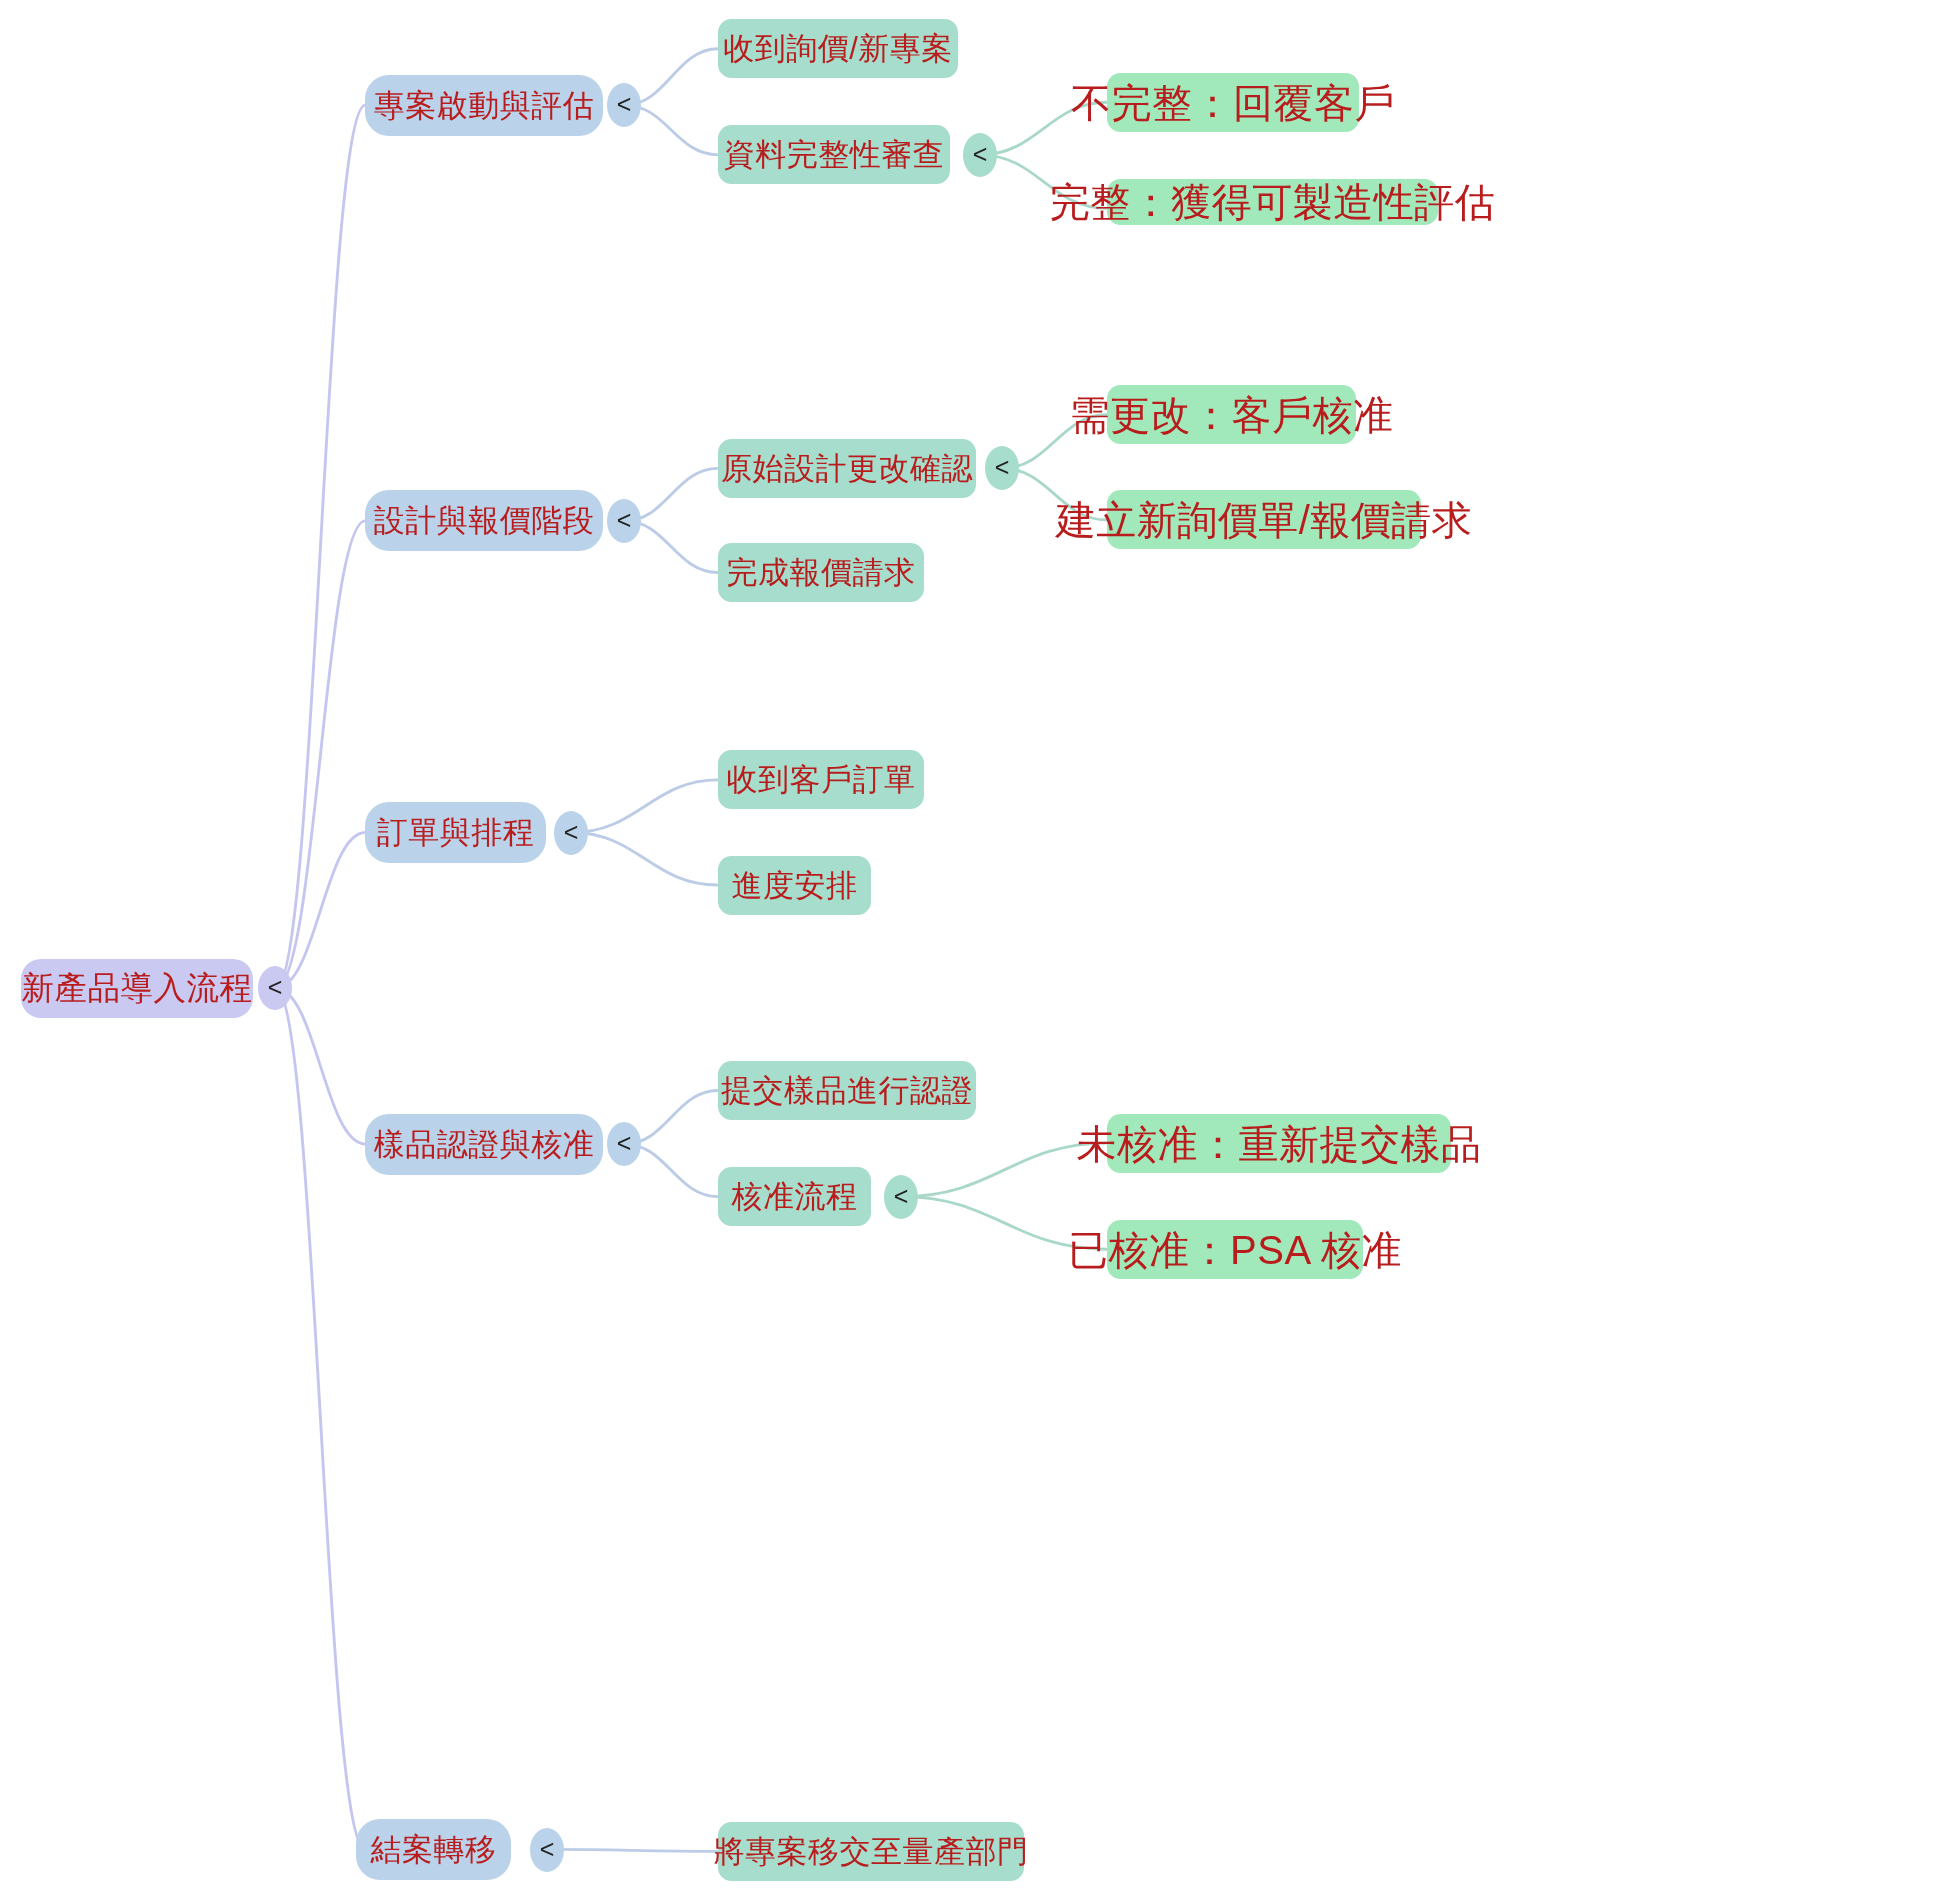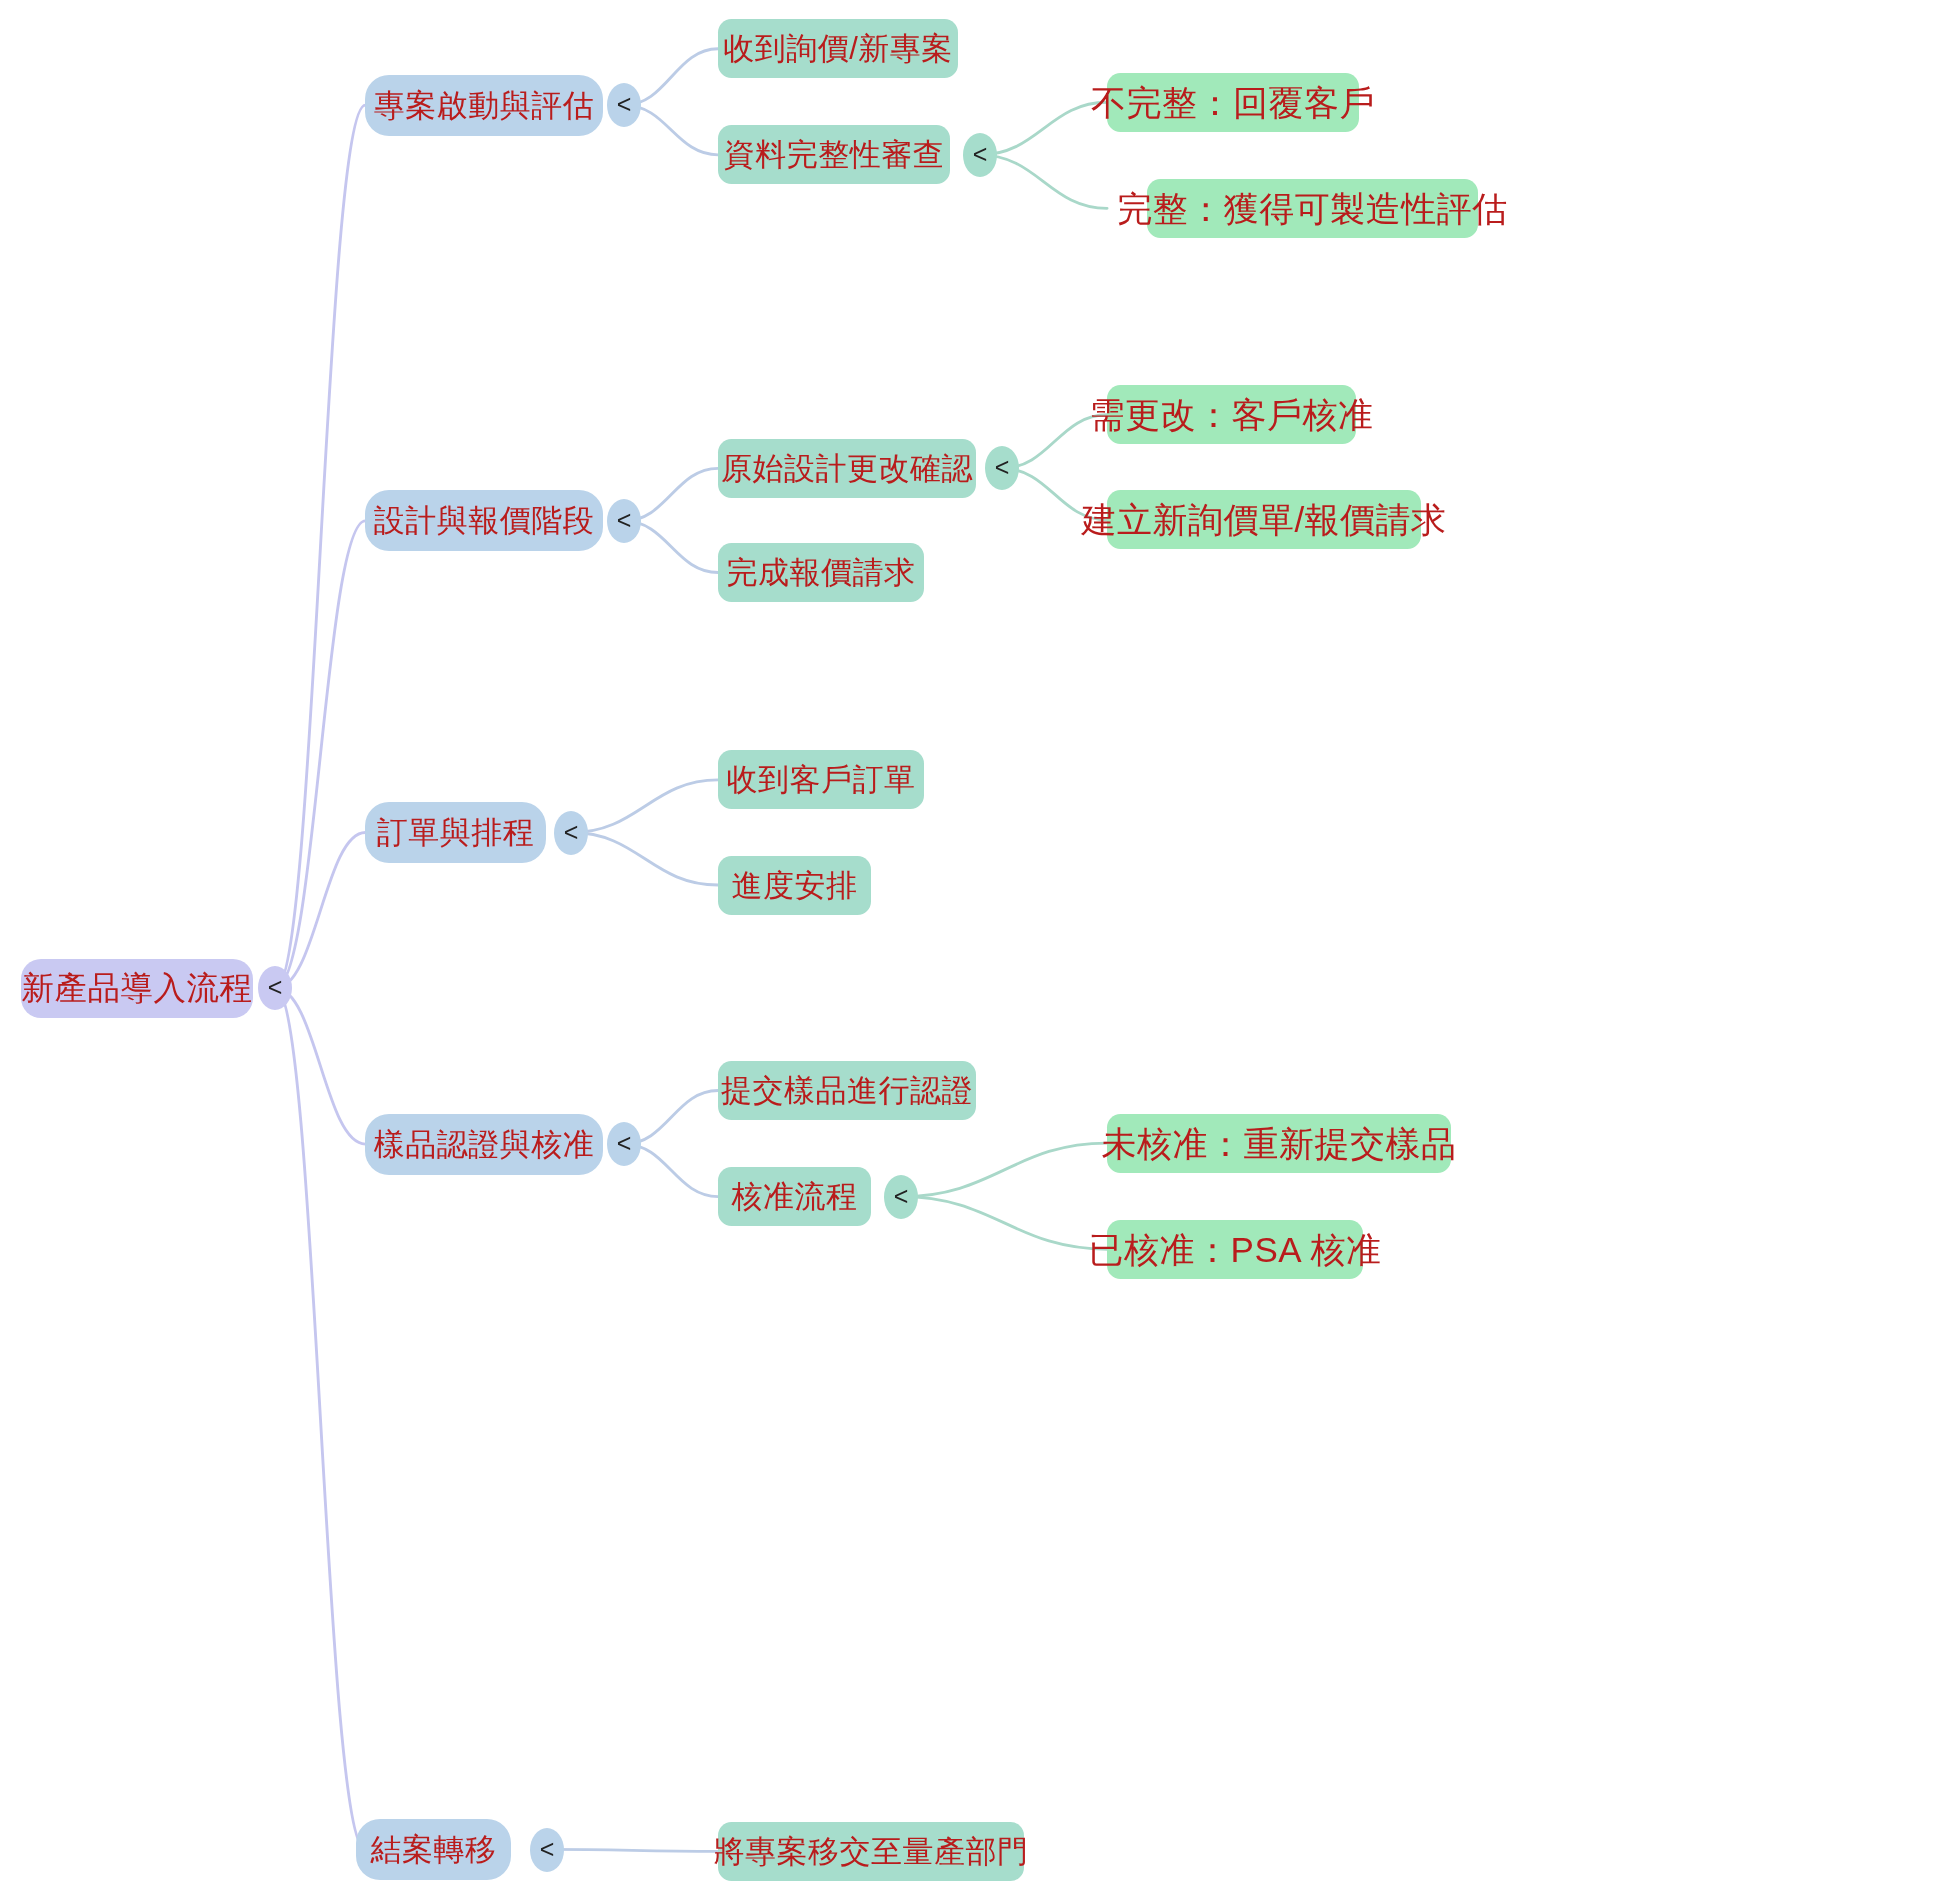--- a/index.html
+++ b/index.html
@@ -50,21 +50,21 @@
     background: #bad3ea;
     font-size: 31px;
     border-radius: 24px;
   }
   .node.level-2 {
     background: #a6ddcc;
     font-size: 31px;
   }
   .node.level-3 {
     background: #a1e9ba;
-    font-size: 35px;
+    font-size: 40px;
   }
   .toggle {
     position: absolute;
     display: flex;
     align-items: center;
     justify-content: center;
     width: 34px;
     height: 44px;
     border-radius: 50%;
     font-size: 27px;
@@ -126,21 +126,21 @@
       </div>
       <div class="node level-2" style="left: 718px; top: 125px; width: 232px; height: 59px;">
         <span class="node-label">資料完整性審查</span>
       </div>
       <div class="toggle tone-green" style="left: 963px; top: 133px;">
         <span class="toggle-glyph">&lt;</span>
       </div>
       <div class="node level-3" style="left: 1107px; top: 73px; width: 252px; height: 59px;">
         <span class="node-label">不完整：回覆客戶</span>
       </div>
-      <div class="node level-3" style="left: 1107px; top: 179px; width: 331px; height: 59px; margin-left: 40px;">
+      <div class="node level-3" style="left: 1107px; top: 179px; width: 331px; height: 46px;">
         <span class="node-label">完整：獲得可製造性評估</span>
       </div>
       <div class="node level-1" style="left: 365px; top: 490px; width: 238px; height: 61px;">
         <span class="node-label">設計與報價階段</span>
       </div>
       <div class="toggle tone-blue" style="left: 607px; top: 499px;">
         <span class="toggle-glyph">&lt;</span>
       </div>
       <div class="node level-2" style="left: 718px; top: 439px; width: 258px; height: 59px;">
         <span class="node-label">原始設計更改確認</span>

